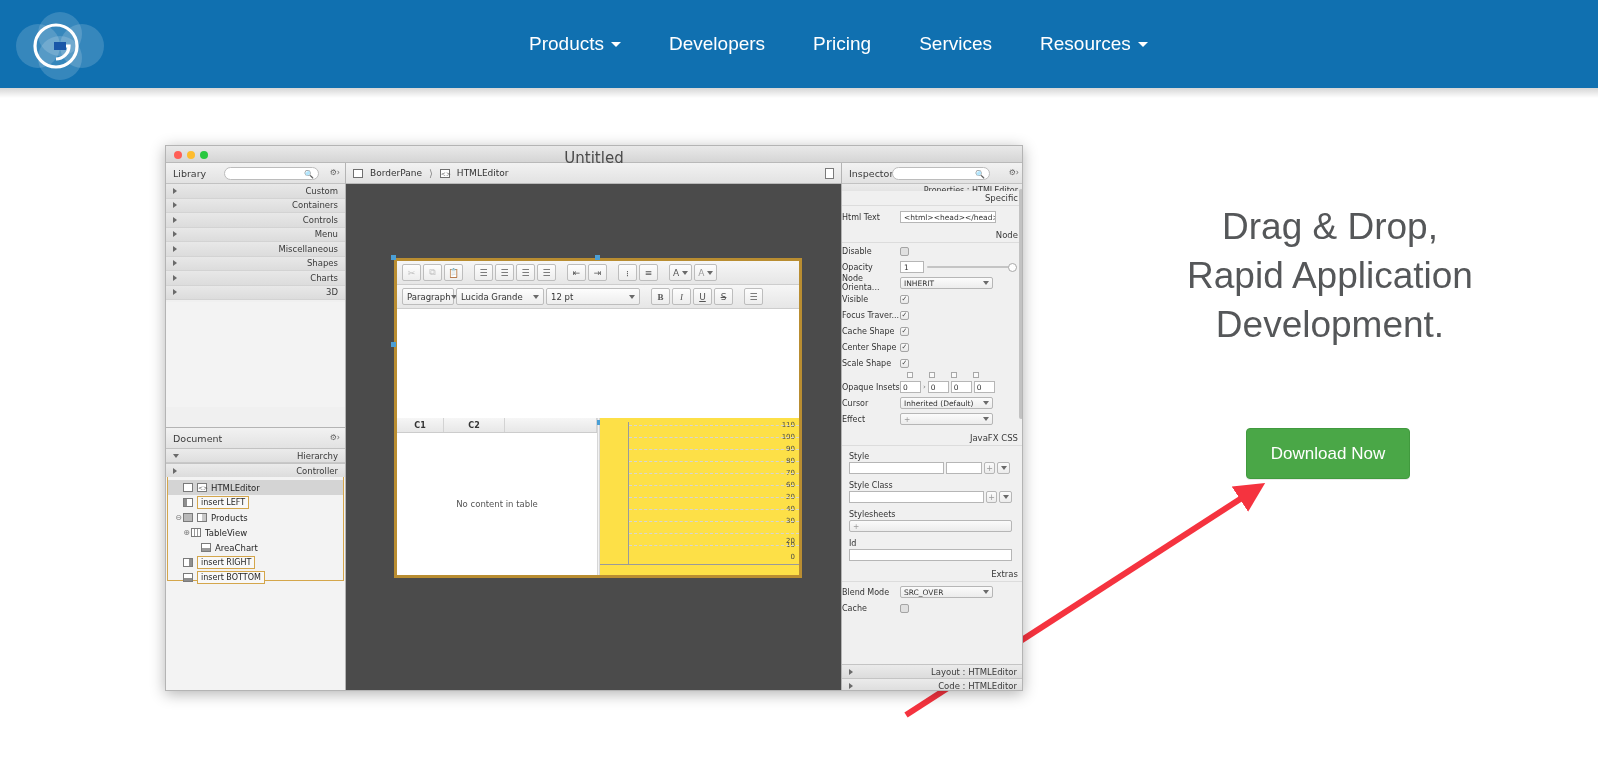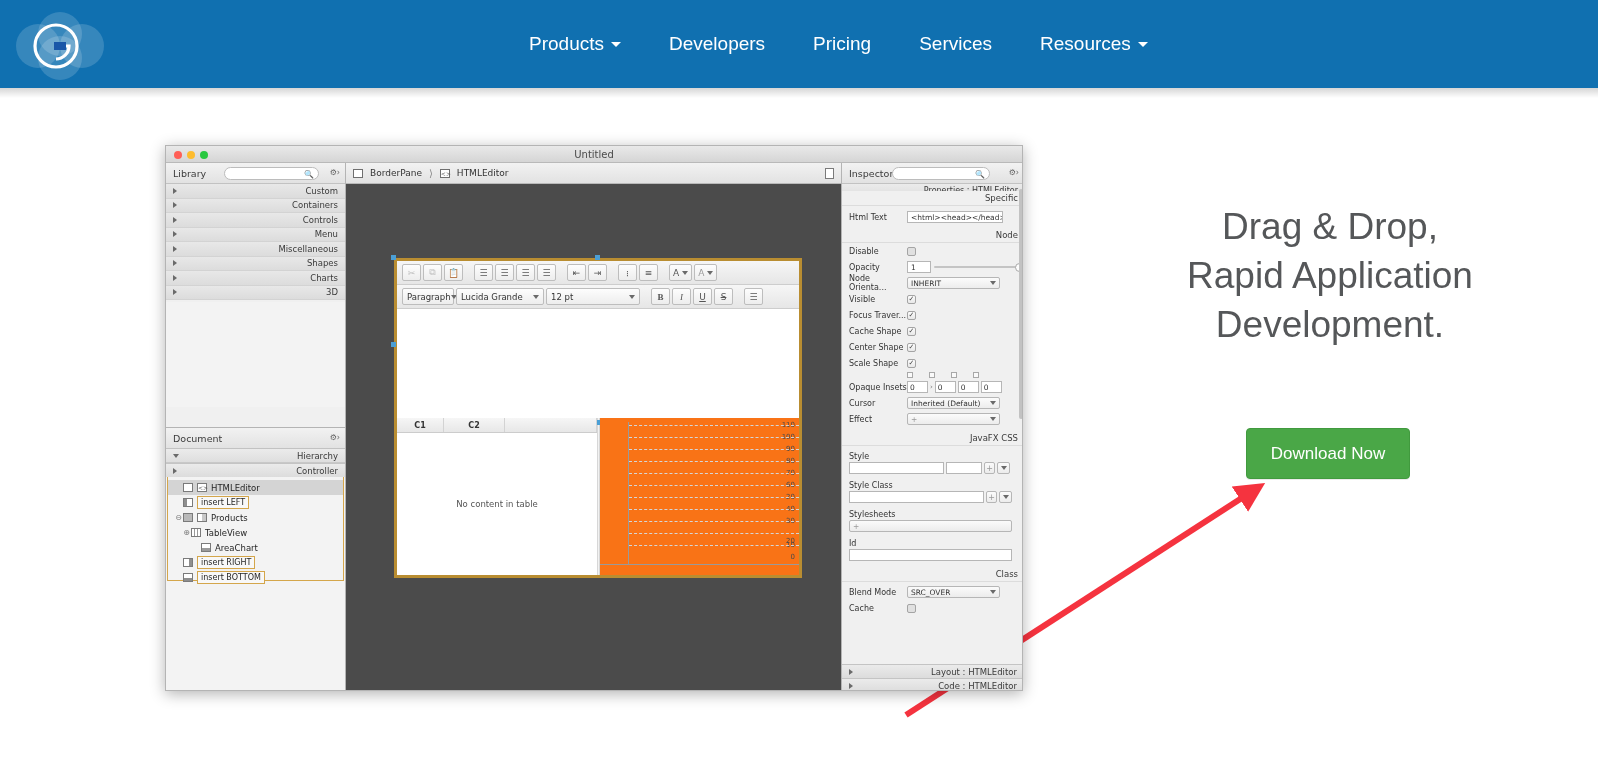--- a/index.html
+++ b/index.html
@@ -76,21 +76,21 @@
   #sb-titlebar {
     position:absolute; left:0; top:0; width:100%; height:17px;
     background: linear-gradient(to bottom,#e9e9e9,#d5d5d5);
     border-bottom:1px solid #b9b9b9;
   }
   .tl-dot { position:absolute; top:5px; width:8px;height:8px;border-radius:50%; }
   #tl-red { left:8px;  background:#ff5f57; }
   #tl-yel { left:21px; background:#febc2e; }
   #tl-grn { left:34px; background:#28c840; }
   #sb-title { position:absolute; left:0; top:3px; width:100%; text-align:center;
-              font-size:10px; color:#4a4a4a; }
+              font-size:15px; color:#4a4a4a; }
 
   
   #sb-left { position:absolute; left:0; top:17px; width:180px; height:529px;
              background:#f0f0f0; border-right:1px solid #b4b4b4; }
   .panel-head {
     position:relative; height:21px; background:linear-gradient(to bottom,#f2f2f2,#e2e2e2);
     border-bottom:1px solid #c2c2c2; display:flex; align-items:center;
   }
   .panel-head-title { margin-left:7px; font-size:9.5px; color:#3b3b3b; }
   .search-pill {
@@ -219,41 +219,41 @@
   #tableview { width:200px; height:157px; background:#fff; position:relative; }
   .tv-header { height:15px; background:linear-gradient(to bottom,#f6f6f6,#e7e7e7);
                border-bottom:1px solid #cccccc; display:flex; }
   .tv-col { border-right:1px solid #d3d3d3; display:flex; align-items:center;
             justify-content:center; font-size:8px; font-weight:bold; color:#333; }
   #tv-empty { position:absolute; left:0; top:15px; width:200px; height:142px;
               display:flex; align-items:center; justify-content:center;
               font-size:8.5px; color:#555; }
   #sp-divider { width:3px; background:linear-gradient(to right,#e3e3e3,#f2f2f2,#e3e3e3);
                 border-left:1px solid #d7d7d7; border-right:1px solid #d7d7d7; position:relative; }
-  #areachart { flex:1; height:157px; background:#f97316; position:relative; }
+  #areachart { flex:1; height:157px; background:#fde047; position:relative; }
   .yaxis-lbl { position:absolute; right:4px; font-size:7px; color:#4a4a4a;
                transform:translateY(-50%); }
   .gridline { position:absolute; left:0; right:0; height:0; border-top:1px dashed #d5d5d5; }
   #yaxis-line { position:absolute; top:4px; bottom:10px; width:0; border-left:1px solid #9a9a9a; }
   #xaxis-line { position:absolute; left:0; right:0; height:0; border-top:1px solid #9a9a9a; }
 
   
   #sb-right { position:absolute; left:675px; top:17px; width:183px; height:529px; background:#f0f0f0;
               border-left:1px solid #b4b4b4; }
   #insp-sub {
     height:13px; background:linear-gradient(to bottom,#ebebeb,#dedede);
     border-bottom:1px solid #c8c8c8; display:flex; align-items:center;
     justify-content:flex-end; padding-right:6px; font-size:8px; color:#3a3a3a; position:relative;
   }
   .section-bar {
     height:15px; background:#f0f0f0; display:flex; align-items:center;
     justify-content:flex-end; padding-right:6px; font-size:8.5px; color:#3a3a3a;
     border-bottom:1px solid #dcdcdc;
   }
-  .prop-row { height:16px; display:flex; align-items:center; padding-left:7px; font-size:8px; color:#333; }
+  .prop-row { height:16px; display:flex; align-items:center; font-size:8px; color:#333; }
   .prop-label { width:58px; flex:none; color:#333; }
   .prop-field {
     height:12px; border:1px solid #b6b6b6; background:#fff; font-size:7.5px;
     display:flex; align-items:center; padding:0 3px; color:#333; overflow:hidden; white-space:nowrap;
   }
   .prop-select {
     height:12px; border:1px solid #b6b6b6; border-radius:2px;
     background:linear-gradient(to bottom,#fbfbfb,#ececec); font-size:7.5px;
     display:flex; align-items:center; justify-content:space-between; padding:0 3px; color:#333;
   }
@@ -704,21 +704,21 @@
         <div class="stack-label" style="margin-top:5px">Stylesheets</div>
         <div style="padding-left:7px">
           <span class="prop-select" style="width:163px;color:#9a9a9a;justify-content:flex-start">+</span>
         </div>
 
         <div class="stack-label" style="margin-top:5px">Id</div>
         <div style="padding-left:7px">
           <span class="prop-field" style="width:163px"></span>
         </div>
 
-        <div class="section-bar" style="margin-top:6px">Class</div>
+        <div class="section-bar" style="margin-top:6px">Extras</div>
 
         <div class="prop-row" style="margin-top:2px">
           <span class="prop-label">Blend Mode</span>
           <span class="prop-select" style="width:93px">
             <span>SRC_OVER</span>
             <span class="mini-caret"></span>
           </span>
         </div>
         <div class="prop-row">
           <span class="prop-label">Cache</span>

